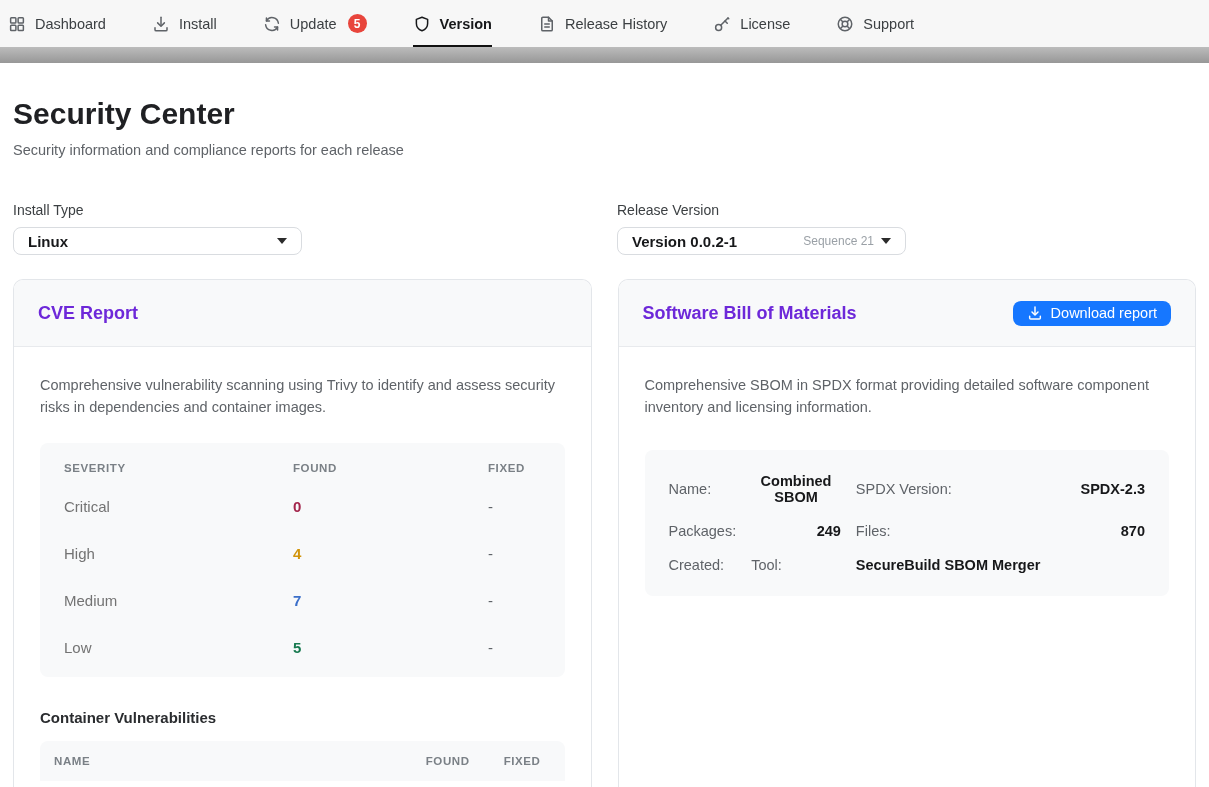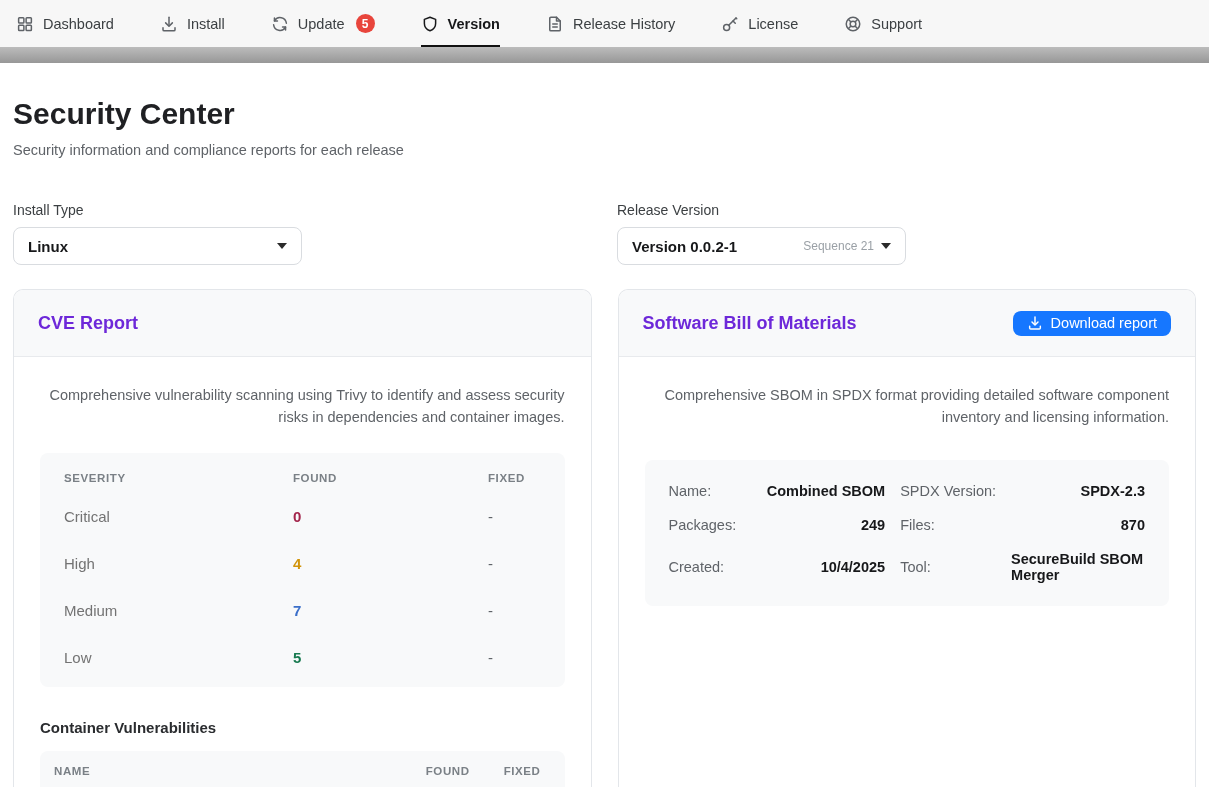--- a/index.html
+++ b/index.html
@@ -9,21 +9,21 @@
     background: #ffffff;
     color: #202124;
   }
 
   
   .topnav {
     height: 47px;
     background: #f7f7f7;
     display: flex;
     align-items: stretch;
-    padding-left: 16px;
+    padding-left: 8px;
     gap: 46px;
   }
   .nav-item {
     display: flex;
     align-items: center;
     gap: 9px;
     font-size: 14.5px;
     color: #3c4043;
     cursor: pointer;
     border-bottom: 2.5px solid transparent;
@@ -55,21 +55,21 @@
   .container { padding: 0 13px; }
   h1.page-title { margin-top: 33px; font-size: 30px; line-height: 36px; font-weight: 700; color: #1f2023; }
   .page-subtitle { margin-top: 10px; font-size: 14.5px; color: #5f6368; }
 
   
   .filters { margin-top: 44px; display: flex; }
   .filter-col { width: 289px; }
   .filter-col + .filter-col { margin-left: 315px; }
   .filter-label { font-size: 14px; color: #3c4043; margin-bottom: 9px; }
   .selectbox {
-    height: 38px;
+    height: 28px;
     border: 1px solid #d9dce0;
     border-radius: 8px;
     background: #fff;
     display: flex;
     align-items: center;
     padding: 0 14px;
     cursor: pointer;
   }
   .selectbox .sel-value { font-size: 15px; font-weight: 700; color: #17181a; flex: 1; }
   .caret {
@@ -94,21 +94,21 @@
     background: #f8f9fa;
     border-bottom: 1px solid #e8eaed;
     padding: 0 24px;
     height: 67px;
     display: flex;
     align-items: center;
     justify-content: space-between;
   }
   .card-title { font-size: 18px; font-weight: 600; color: #6d28d9; }
   .card-body { padding: 28px 26px 24px 26px; }
-  .card-desc { font-size: 14.5px; line-height: 21.5px; color: #5f6368; max-width: 527px; text-align: right; }
+  .card-desc { font-size: 14.5px; line-height: 21.5px; color: #5f6368; max-width: 527px; }
 
   
   .sev-table { margin-top: 25px; background: #f8f9fa; border-radius: 8px; padding-bottom: 6px; }
   .sev-row { display: grid; grid-template-columns: 201px 167px 1fr; padding: 15px 24px; gap: 28px; }
   .sev-head { padding: 19px 24px 9px 24px; }
   .th {
     font-size: 11.5px;
     font-weight: 700;
     letter-spacing: 0.6px;
     color: #7a8086;
@@ -135,21 +135,21 @@
     margin-top: 32px;
     background: #f8f9fa;
     border-radius: 8px;
     padding: 14px 24px;
     display: grid;
     grid-template-columns: auto 1fr auto 1fr;
     column-gap: 15px;
   }
   .sbom-cell { padding: 9px 0; font-size: 14.5px; display: flex; align-items: center; }
   .sbom-label { color: #5f6368; }
-  .sbom-value { font-weight: 700; color: #17181a; justify-content: flex-end; text-align: left; }
+  .sbom-value { font-weight: 700; color: #17181a; justify-content: flex-end; text-align: center; }
 
   .dl-btn {
     display: inline-flex;
     align-items: center;
     gap: 8px;
     background: #1677ff;
     color: #fff;
     border: none;
     border-radius: 8px;
     height: 25px;
@@ -330,21 +330,20 @@
           <span class="sbom-cell sbom-value">Combined SBOM</span>
           <span class="sbom-cell sbom-label">SPDX Version:</span>
           <span class="sbom-cell sbom-value">SPDX-2.3</span>
 
           <span class="sbom-cell sbom-label">Packages:</span>
           <span class="sbom-cell sbom-value">249</span>
           <span class="sbom-cell sbom-label">Files:</span>
           <span class="sbom-cell sbom-value">870</span>
 
           <span class="sbom-cell sbom-label">Created:</span>
-          <span class="sbom-cell sbom-value">10/4/2025</span>
           <span class="sbom-cell sbom-label">Tool:</span>
           <span class="sbom-cell sbom-value">SecureBuild SBOM Merger</span>
         </div>
       </div>
     </section>
 
   </div>
 </div>
 
 </body></html>

